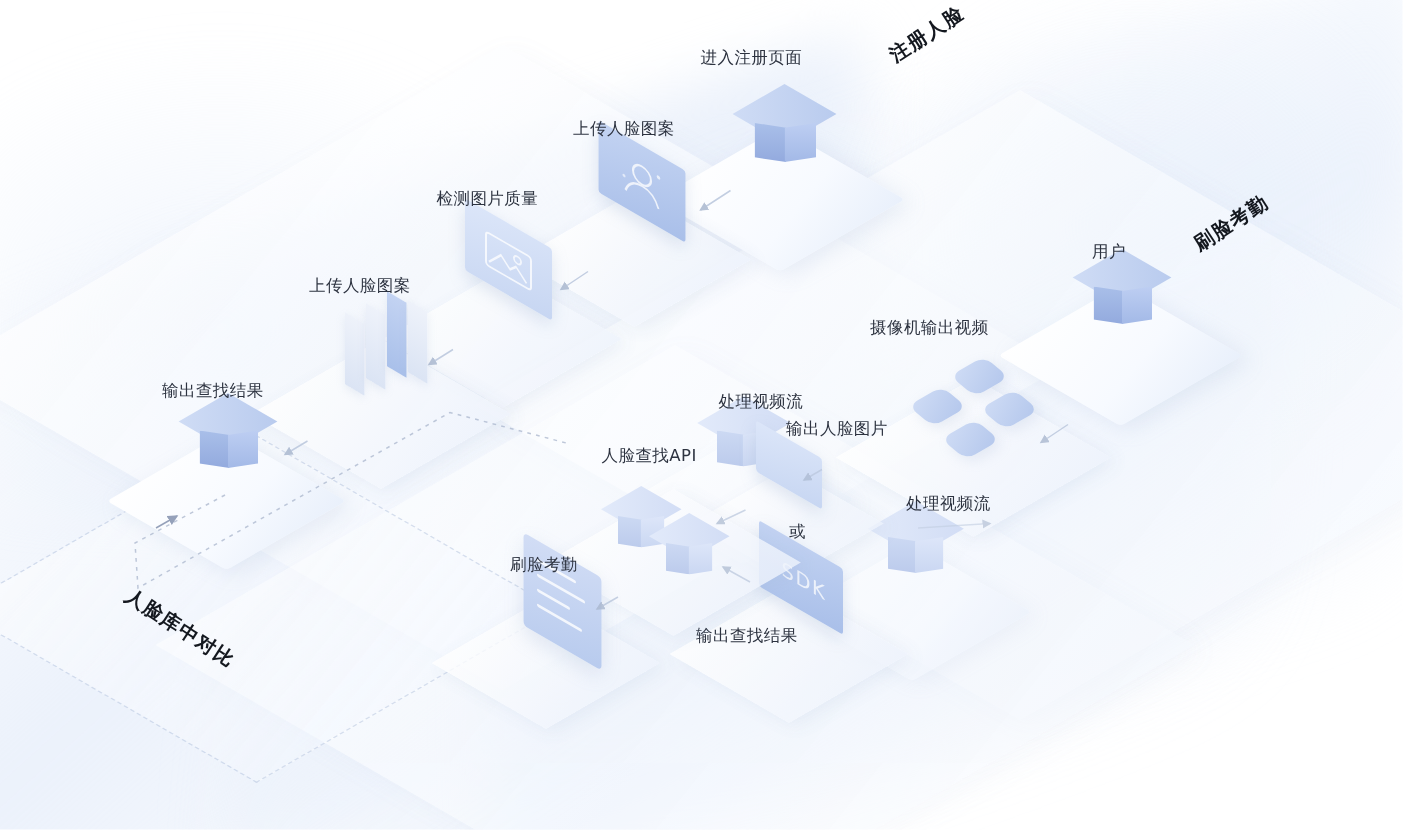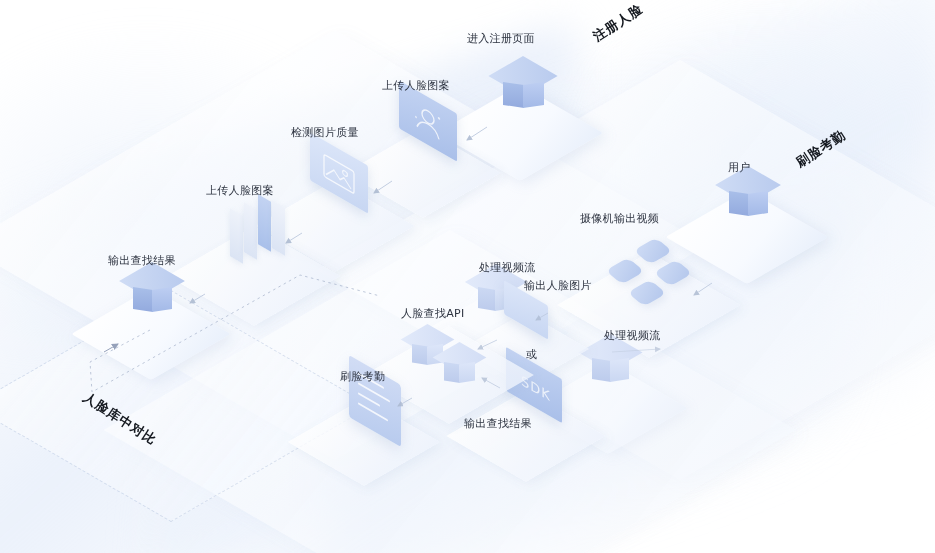--- a/index.html
+++ b/index.html
@@ -263,21 +263,21 @@
       <div class="top" style="left:0;top:0;width:31px;height:31px"></div>
       <div class="left" style="left:0;top:20px;width:16px;height:21px;clip-path:polygon(0 0,100% 12%,100% 100%,0 88%)"></div>
       <div class="right" style="left:15px;top:20px;width:16px;height:21px;clip-path:polygon(0 12%,100% 0,100% 88%,0 100%)"></div>
     </div>
     <div class="cube pale" style="left:32px;top:18px;width:42px;height:48px">
       <div class="top" style="left:0;top:0;width:31px;height:31px"></div>
       <div class="left" style="left:0;top:20px;width:16px;height:21px;clip-path:polygon(0 0,100% 12%,100% 100%,0 88%)"></div>
       <div class="right" style="left:15px;top:20px;width:16px;height:21px;clip-path:polygon(0 12%,100% 0,100% 88%,0 100%)"></div>
     </div>
   </div>
-  <div class="lab" style="left:401px;top:307px">人脸查找API</div>
+  <div class="lab" style="left:401px;top:297px">人脸查找API</div>
 
   <div class="base" style="left:320px;top:398px;width:88px;height:88px;opacity:.8"></div>
   <div class="doc" style="left:349px;top:370px">
     <u style="top:12px;width:26px"></u>
     <u style="top:22px;width:32px"></u>
     <u style="top:32px;width:22px"></u>
     <u style="top:42px;width:30px"></u>
   </div>
   <div class="lab" style="left:340px;top:370px">刷脸考勤</div>
 

